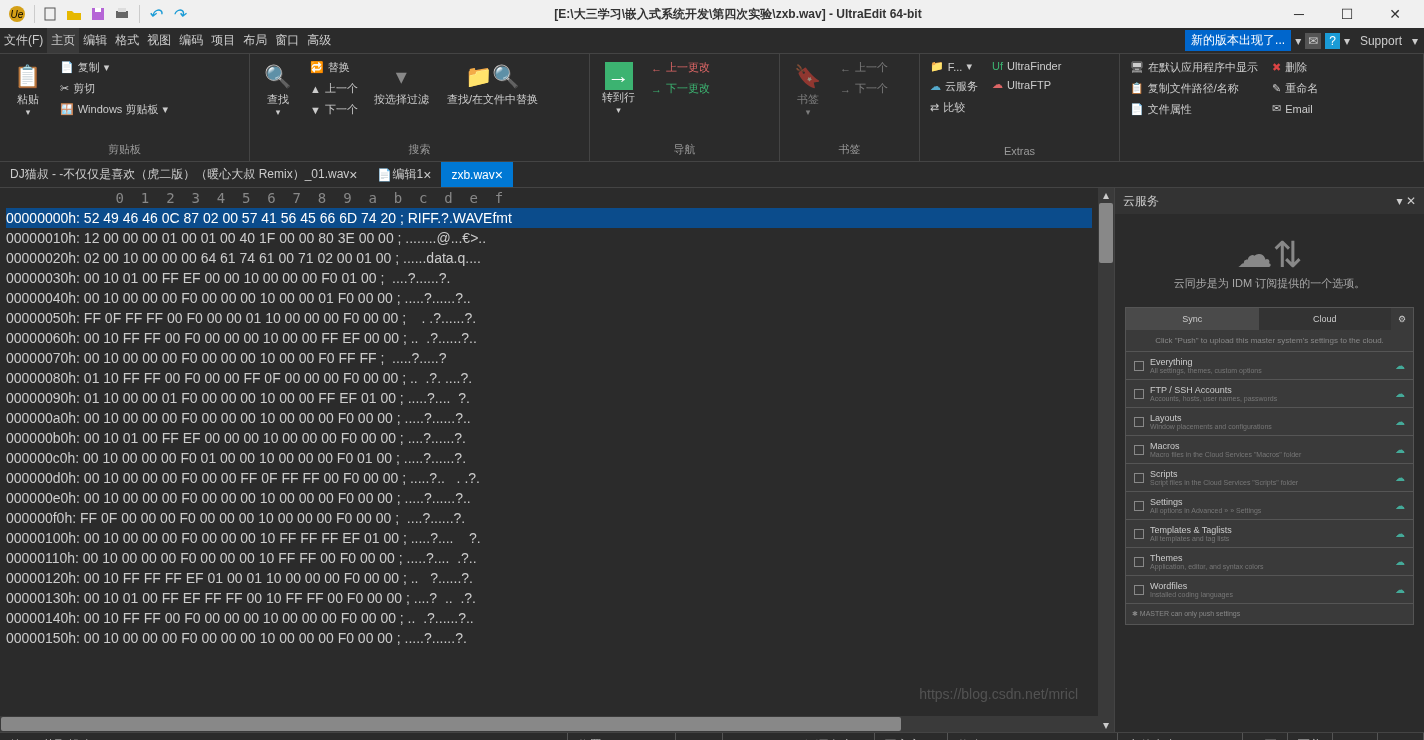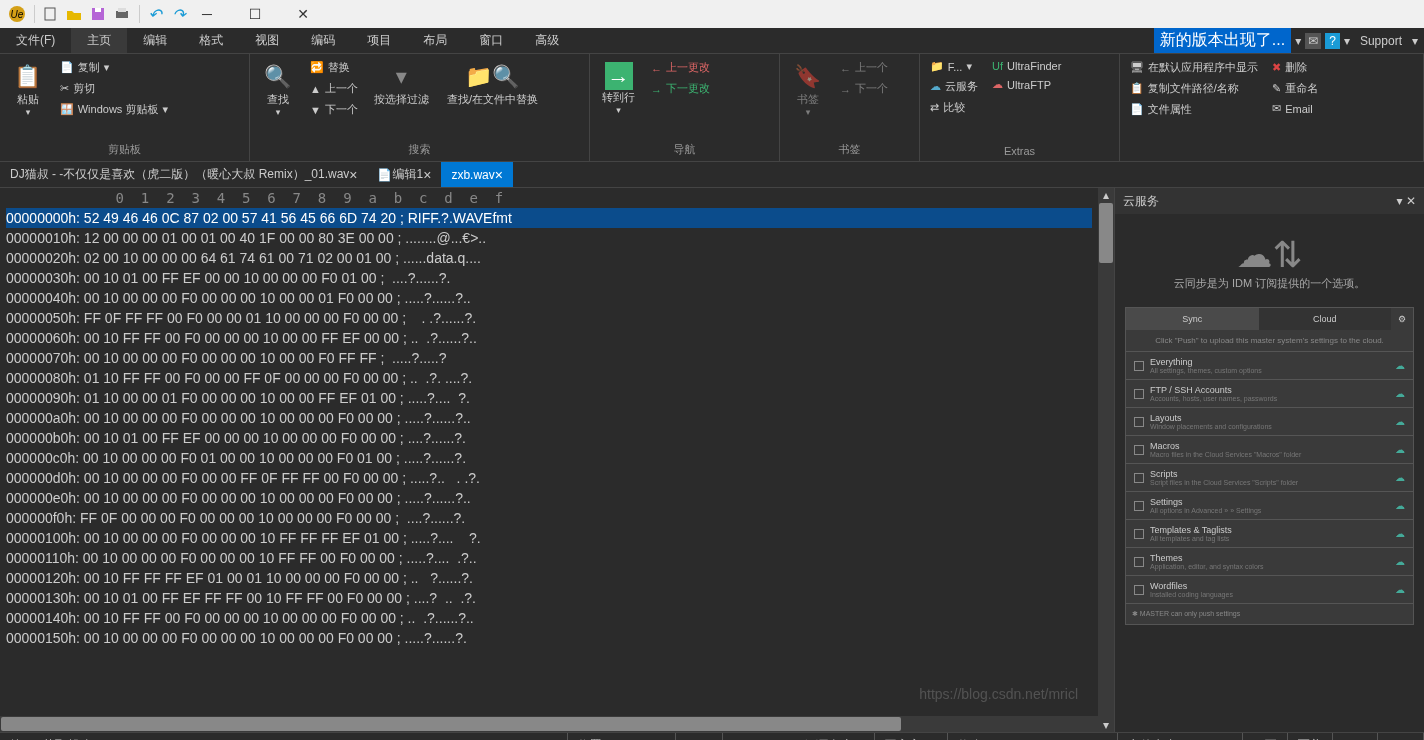--- a/index.html
+++ b/index.html
@@ -6,25 +6,25 @@
 body { background: #2b2b2b; color: #cccccc; width: 1424px; height: 740px; overflow: hidden; font-size: 12px; }
 
 .title-bar { height: 28px; background: #f0f0f0; display: flex; align-items: center; padding: 0 6px; color: #333; }
 .title-bar .icon-btn { width: 22px; height: 22px; display: flex; align-items: center; justify-content: center; margin-right: 2px; cursor: pointer; font-style: italic; }
 .title-bar .sep { width: 1px; height: 18px; background: #ccc; margin: 0 4px; }
 .title-center { flex: 1; text-align: center; font-weight: bold; }
 .win-controls { display: flex; gap: 18px; padding-right: 8px; }
 .win-controls span { cursor: pointer; font-size: 14px; width: 30px; text-align: center; }
 
 .menu-bar { height: 26px; background: #2b2b2b; display: flex; align-items: stretch; border-bottom: 1px solid #444; }
-.menu-item { padding: 0 16px; display: flex; align-items: center; cursor: pointer; color: #ccc; text-align: right; }
+.menu-item { padding: 0 4px; display: flex; align-items: center; cursor: pointer; color: #ccc; text-align: right; }
 .menu-item.active { background: #3a3a3a; }
 .menu-bar .spacer { flex: 1; }
 .menu-right { display: flex; align-items: center; gap: 4px; padding-right: 6px; }
-.new-ver { background: #0066cc; color: #fff; padding: 2px 6px; font-size: 16px; }
+.new-ver { background: #0066cc; color: #fff; padding: 2px 6px; font-size: 12px; }
 .support { color: #ccc; padding: 0 6px; }
 
 .ribbon { height: 108px; background: #2b2b2b; display: flex; border-bottom: 1px solid #444; }
 .ribbon-group { display: flex; flex-direction: column; border-right: 1px solid #444; padding: 4px 6px 2px 6px; }
 .ribbon-body { flex: 1; display: flex; align-items: flex-start; gap: 6px; }
 .ribbon-label { text-align: center; font-size: 11px; color: #999; padding: 2px 0; }
 .rbtn { display: flex; flex-direction: column; align-items: center; padding: 4px 6px; cursor: pointer; min-width: 44px; }
 .rbtn .ico { font-size: 22px; height: 30px; display: flex; align-items: center; }
 .rbtn .txt { font-size: 11px; text-align: center; }
 .rsmall { display: flex; align-items: center; gap: 4px; font-size: 11px; padding: 2px 4px; cursor: pointer; }
@@ -102,20 +102,21 @@
     </span>
   <span class="icon-btn">
       <svg width="16" height="16">
         <rect x="2" y="5" width="12" height="7" fill="#666"></rect>
         <rect x="4" y="2" width="8" height="4" fill="#ddd"></rect>
       </svg>
     </span>
   <span class="sep"></span>
   <span class="icon-btn" style="color:#1a9bd6;font-size:16px;">↶</span>
   <span class="icon-btn" style="color:#1a9bd6;font-size:16px;">↷</span>
+  <div class="title-center">[E:\大三学习\嵌入式系统开发\第四次实验\zxb.wav] - UltraEdit 64-bit</div>
   <div class="win-controls">
     <span>─</span>
     <span>☐</span>
     <span>✕</span>
   </div>
 </div>
 
 <div class="menu-bar" id="menu-bar">
   <div class="menu-item">文件(F)</div>
     <div class="menu-item active">主页</div>

